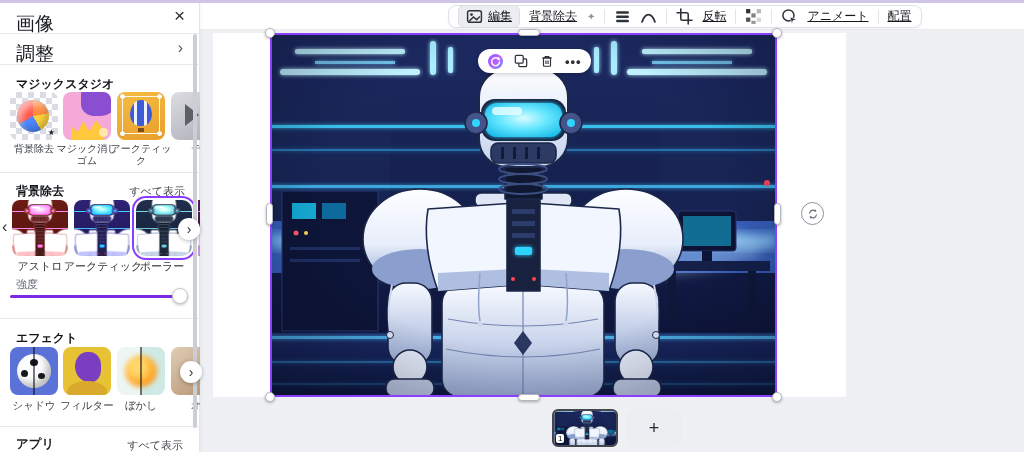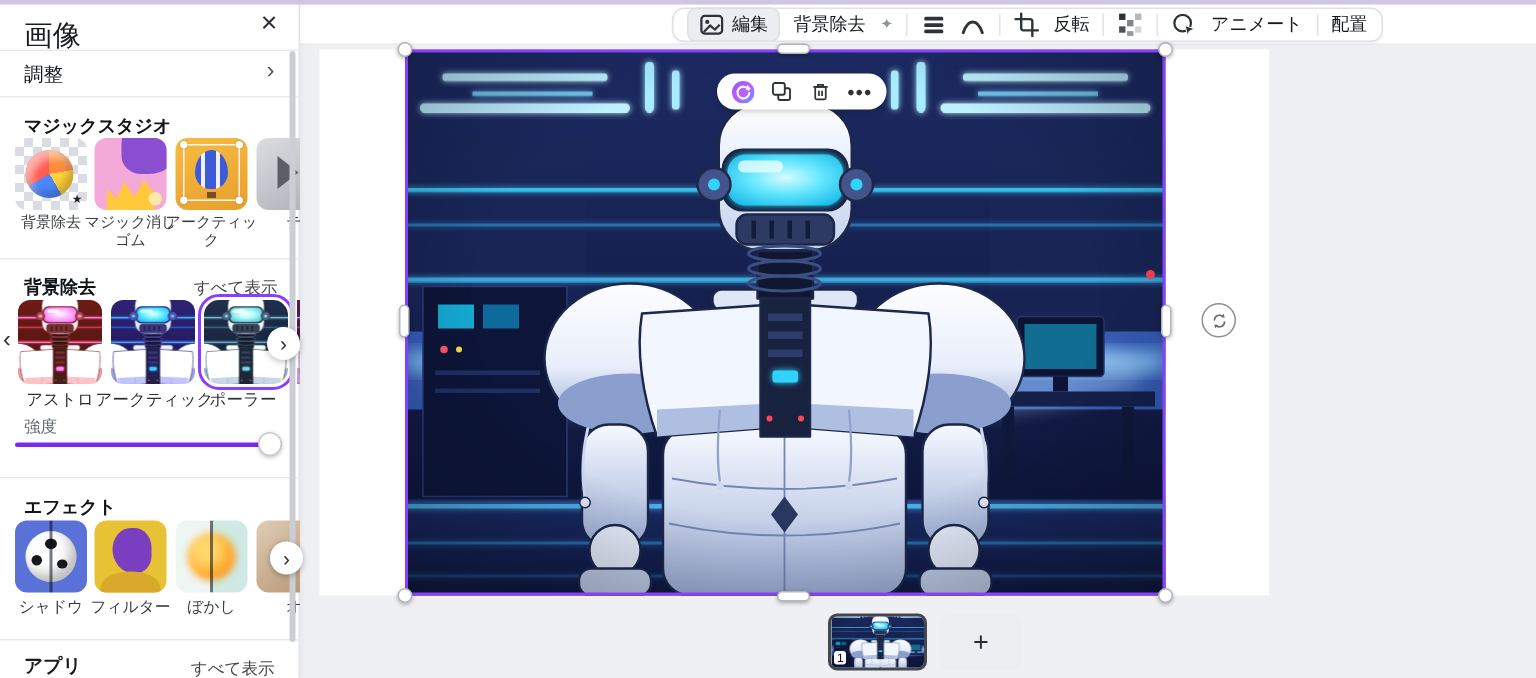--- a/index.html
+++ b/index.html
@@ -9,21 +9,21 @@
 
   
   #top-strip { left:0; top:0; width:1024px; height:3px; background:#cfc5e4; z-index:60; }
 
   
   #sidebar { left:0; top:0; width:200px; height:452px; background:#fff;
     border-right:1px solid #e4e5e9; box-shadow:1px 0 3px rgba(0,0,0,.04); z-index:20; }
   .divider { left:0; width:199px; height:1px; background:#e9eaee; }
   #sb-title { left:16px; top:11px; font-size:19px; font-weight:normal; }
   #sb-close { right:14px; top:6px; font-size:19px; color:#2c2f35; line-height:20px; cursor:pointer; }
-  #adjust-label { left:16px; top:41px; font-size:13px; }
+  #adjust-label { left:16px; top:41px; font-size:19px; }
   #adjust-chevron { right:16px; top:39px; font-size:16px; color:#55585e; }
   .sec-title { font-size:12px; font-weight:bold; color:#101317; }
   .show-all { font-size:11px; color:#43464c; cursor:pointer; }
   .tile { width:48px; height:48px; border-radius:8px; overflow:hidden; cursor:pointer; }
   .tile-label { font-size:10px; line-height:12px; text-align:center; color:#383c42; }
   .badge-star { position:absolute; right:3px; bottom:3px; font-size:8px; color:#23252b; }
 
   
   .t-bgremove { background:
       linear-gradient(45deg,#d9dde3 25%,transparent 25%,transparent 75%,#d9dde3 75%),
@@ -89,21 +89,21 @@
 
   #apps-label { left:16px; top:436px; font-size:12.5px; font-weight:bold; }
   #apps-showall { right:16px; top:438px; }
   #sb-scrollbar { left:193px; top:34px; width:4px; height:394px; border-radius:2px; background:#cbced4; cursor:pointer; }
 
   
   #workspace { left:200px; top:0; width:824px; height:452px; background:#eff0f3; }
   #topbar { left:0; top:3px; width:824px; height:27px; background:#fff; border-bottom:1px solid #ececef; }
   #tool-pill { left:248px; top:5px; height:23px; background:#fff; border:1px solid #e0e1e6; border-radius:8px;
       box-shadow:0 1px 2px rgba(0,0,0,.05); display:flex; align-items:center; padding:0 9px; gap:9px; z-index:30; }
-  .tb-text { font-size:12px; color:#15181d; white-space:nowrap; cursor:pointer; }
+  .tb-text { font-size:12px; color:#15181d; white-space:nowrap; cursor:pointer;text-decoration:underline; }
   .tb-sep { width:1px; height:15px; background:#e3e4e8; }
   .tb-icon { width:17px; height:17px; display:flex; align-items:center; justify-content:center; cursor:pointer; }
   #chip-edit { display:flex; align-items:center; gap:5px; background:#ecedf1; border:1px solid #dddee3;
       border-radius:6px; padding:2px 7px; cursor:pointer; }
   .star { font-size:10px; color:#8e949c; margin-left:1px; }
 
   
   #page { left:13px; top:33px; width:633px; height:364px; background:#fff; }
   #artwork { left:57px; top:0; width:507px; height:364px; cursor:move; }
   #sel-frame { left:0; top:0; right:0; bottom:0; border:2px solid #8a3ffc; pointer-events:none; z-index:5; }

